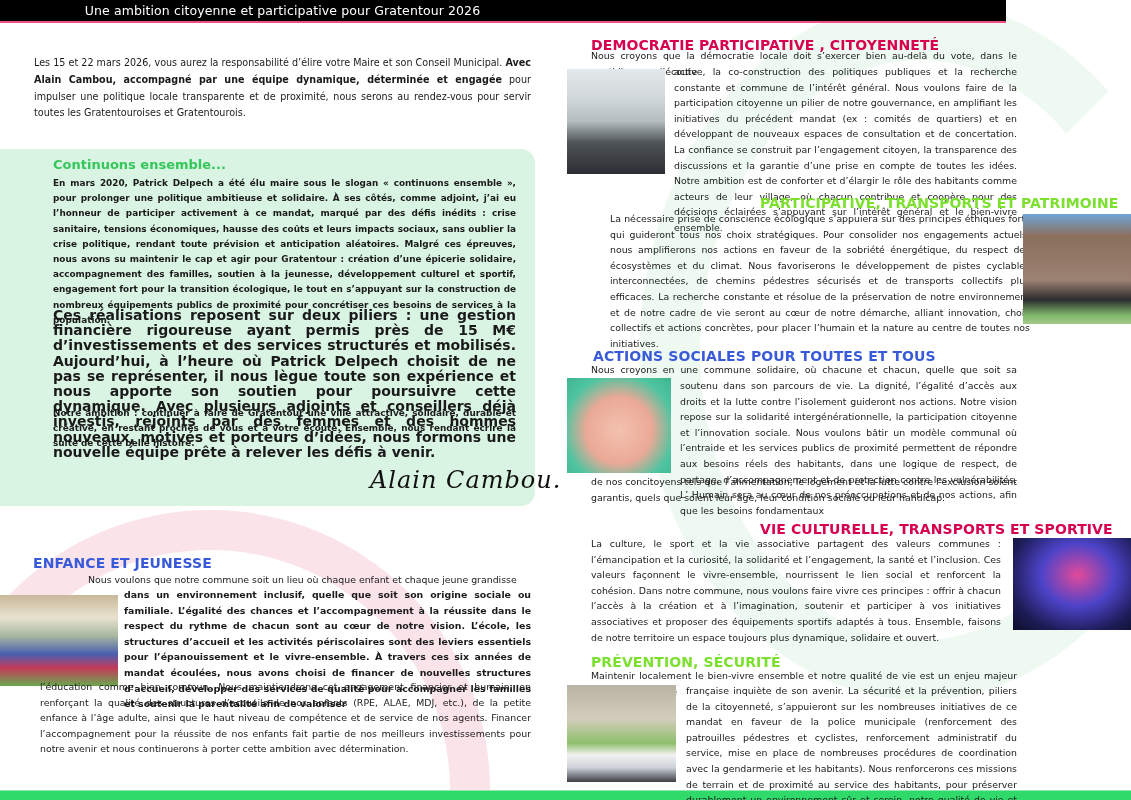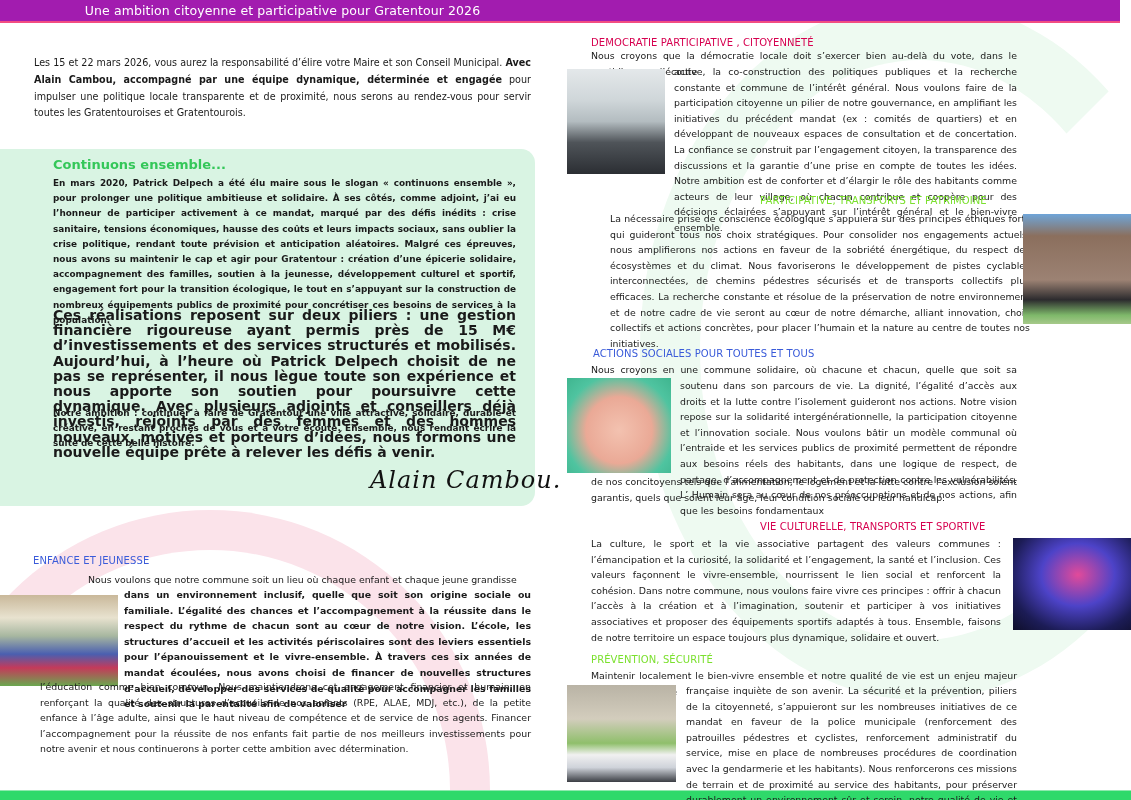--- a/index.html
+++ b/index.html
@@ -1,39 +1,39 @@
 <!DOCTYPE html>
 <html><head>
 <meta charset="utf-8">
 <style>
   * { box-sizing: border-box; margin: 0; padding: 0; }
   html, body { width: 1131px; height: 800px; overflow: hidden; background: #ffffff; }
   body { position: relative; font-family: "DejaVu Sans", "Liberation Sans", sans-serif; color: #1a1a1a; }
 
-  .topbar { position: absolute; left: 0; top: 0; width: 1120px; height: 23px; background: #a21caf; border-bottom: 2px solid #f24d82; }
+  .topbar { position: absolute; left: 0; top: 0; width: 1006px; height: 23px; background: #000000; border-bottom: 2px solid #f24d82; }
   .topbar-title { position: absolute; left: 0; width: 565px; top: 3px; text-align: center; color: #fff; font-size: 12.5px; letter-spacing: 0.1px; }
   .bottombar { position: absolute; left: 0; top: 790px; width: 1131px; height: 10px; background: #2fd96a; border-top: 1px solid #8fe9ae; }
 
   
   .arc-pink { position: absolute; left: -70px; top: 510px; width: 560px; height: 560px; border-radius: 50%; border: 40px solid #fbe3ea; border-bottom-color: transparent; border-left-color: #fbe3ea; z-index: 0; }
   .arc-green { position: absolute; left: 640px; top: 0px; width: 560px; height: 700px; border-radius: 50%; border: 60px solid #eefaf1; border-right-color: transparent; border-top-color: #eefaf1; z-index: 0; }
 
   .txt { position: absolute; font-size: 9.4px; line-height: 15.6px; text-align: justify; z-index: 2; }
   .txt b { font-weight: bold; }
 
   .intro { left: 34px; top: 55px; width: 497px; font-size: 9.6px; line-height: 16.8px; }
 
   .green-card { position: absolute; left: 0; top: 149px; width: 535px; height: 357px; background: #d9f4e3; border-radius: 0 14px 14px 0; z-index: 1; }
   .card-title { position: absolute; left: 53px; top: 157px; color: #34c759; font-weight: bold; font-size: 13px; z-index: 2; }
   .card-p1 { left: 53px; top: 176px; width: 463px; font-weight: bold; font-size: 8.9px; line-height: 15.2px; }
   .card-p2 { left: 53px; top: 308px; width: 463px; font-weight: bold; font-size: 14px; line-height: 15.2px; }
   .card-p3 { left: 53px; top: 406px; width: 463px; font-weight: bold; font-size: 8.9px; line-height: 15.2px; }
   .signature { position: absolute; left: 370px; top: 466px; font-family: "DejaVu Serif", serif; font-style: italic; font-size: 24px; color: #111; z-index: 2; letter-spacing: 1px; }
 
-  .section-title { position: absolute; font-weight: normal; font-size: 10px; z-index: 2; letter-spacing: 0.1px; }
+  .section-title { position: absolute; font-weight: bold; font-size: 14px; z-index: 2; letter-spacing: 0.1px; }
 
   .photo { position: absolute; z-index: 2; overflow: hidden; }
 
   
   .ph-enfance { left: 0; top: 595px; width: 118px; height: 91px; background: linear-gradient(180deg, #c9b89a 0%, #e8e2cf 25%, #a7b7a0 45%, #4a5fb0 65%, #c43a5a 80%, #6aa84f 100%); }
   .ph-democratie { left: 567px; top: 69px; width: 98px; height: 105px; background: linear-gradient(180deg, #e4e8ea 0%, #cfd6d9 30%, #b3bcc0 50%, #4f5459 70%, #2b2e33 100%); }
   .ph-env { left: 1023px; top: 214px; width: 108px; height: 110px; background: linear-gradient(180deg, #6fa5d8 0%, #8b6f5d 20%, #9c8273 60%, #2c2b2e 78%, #7eb86a 92%, #a6c98a 100%); }
   .ph-social { left: 567px; top: 378px; width: 104px; height: 95px; background: radial-gradient(ellipse at 50% 55%, #f3c2b0 0%, #eaa996 45%, #4fc4a0 75%, #3fb58f 100%); }
   .ph-culture { left: 1013px; top: 538px; width: 118px; height: 92px; background: radial-gradient(ellipse at 55% 40%, #e24a9a 0%, #4d43c8 40%, #1c1c56 75%, #0e0e2a 100%); }
   .ph-prev { left: 567px; top: 685px; width: 109px; height: 97px; background: linear-gradient(180deg, #b9b3a5 0%, #d3cdbd 35%, #8fbf6b 60%, #f1f1f1 72%, #cfd3da 85%, #3b3e44 100%); }

